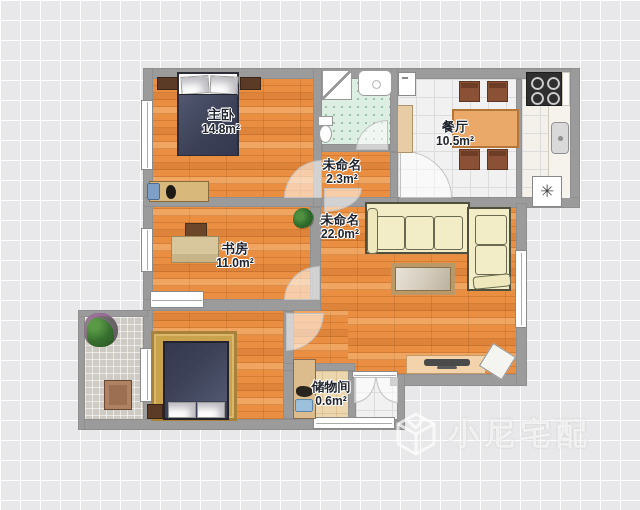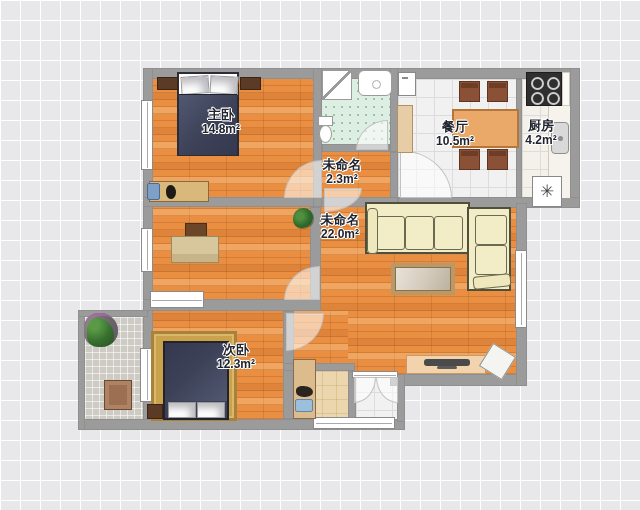--- a/index.html
+++ b/index.html
@@ -212,27 +212,38 @@
     <span class="rarea">14.8m²</span>
   </div>
   <div class="room-label" style="left:314px;top:158px;width:56px;">
     <span class="rname">未命名</span>
     <span class="rarea">2.3m²</span>
   </div>
   <div class="room-label" style="left:426px;top:120px;width:58px;">
     <span class="rname">餐厅</span>
     <span class="rarea">10.5m²</span>
   </div>
-  <div class="room-label" style="left:514px;top:119px;width:54px;">
-    <span class="rname">厨房</span>
-    <span class="rarea">4.2m²</span>
+  <div class="room-label" style="left:207px;top:242px;width:56px;">
+    <span class="rname">书房</span>
+    <span class="rarea">11.0m²</span>
   </div>
   <div class="room-label" style="left:311px;top:213px;width:58px;">
     <span class="rname">未命名</span>
     <span class="rarea">22.0m²</span>
   </div>
-  <div class="room-label" style="left:207px;top:343px;width:58px;">
-    <span class="rname">次卧</span>
-    <span class="rarea">12.3m²</span>
-  </div>
-
+  <div class="room-label" style="left:299px;top:380px;width:64px;">
+    <span class="rname">储物间</span>
+    <span class="rarea">0.6m²</span>
+  </div>
+
+  <div id="watermark">
+    <svg width="52" height="52" viewBox="0 0 52 52" style="margin-right:6px;">
+      <g fill="none" stroke="rgba(255,255,255,0.7)" stroke-width="3" stroke-linejoin="round">
+        <polygon points="26,6 44,16 44,36 26,46 8,36 8,16"></polygon>
+        <polyline points="8,16 26,26 44,16"></polyline>
+        <line x1="26" y1="26" x2="26" y2="46"></line>
+        <polyline points="18,13 26,20 34,10"></polyline>
+      </g>
+    </svg>
+    <span class="wm-text">小尼宅配</span>
+  </div>
 
 </div>
 
 </body></html>

